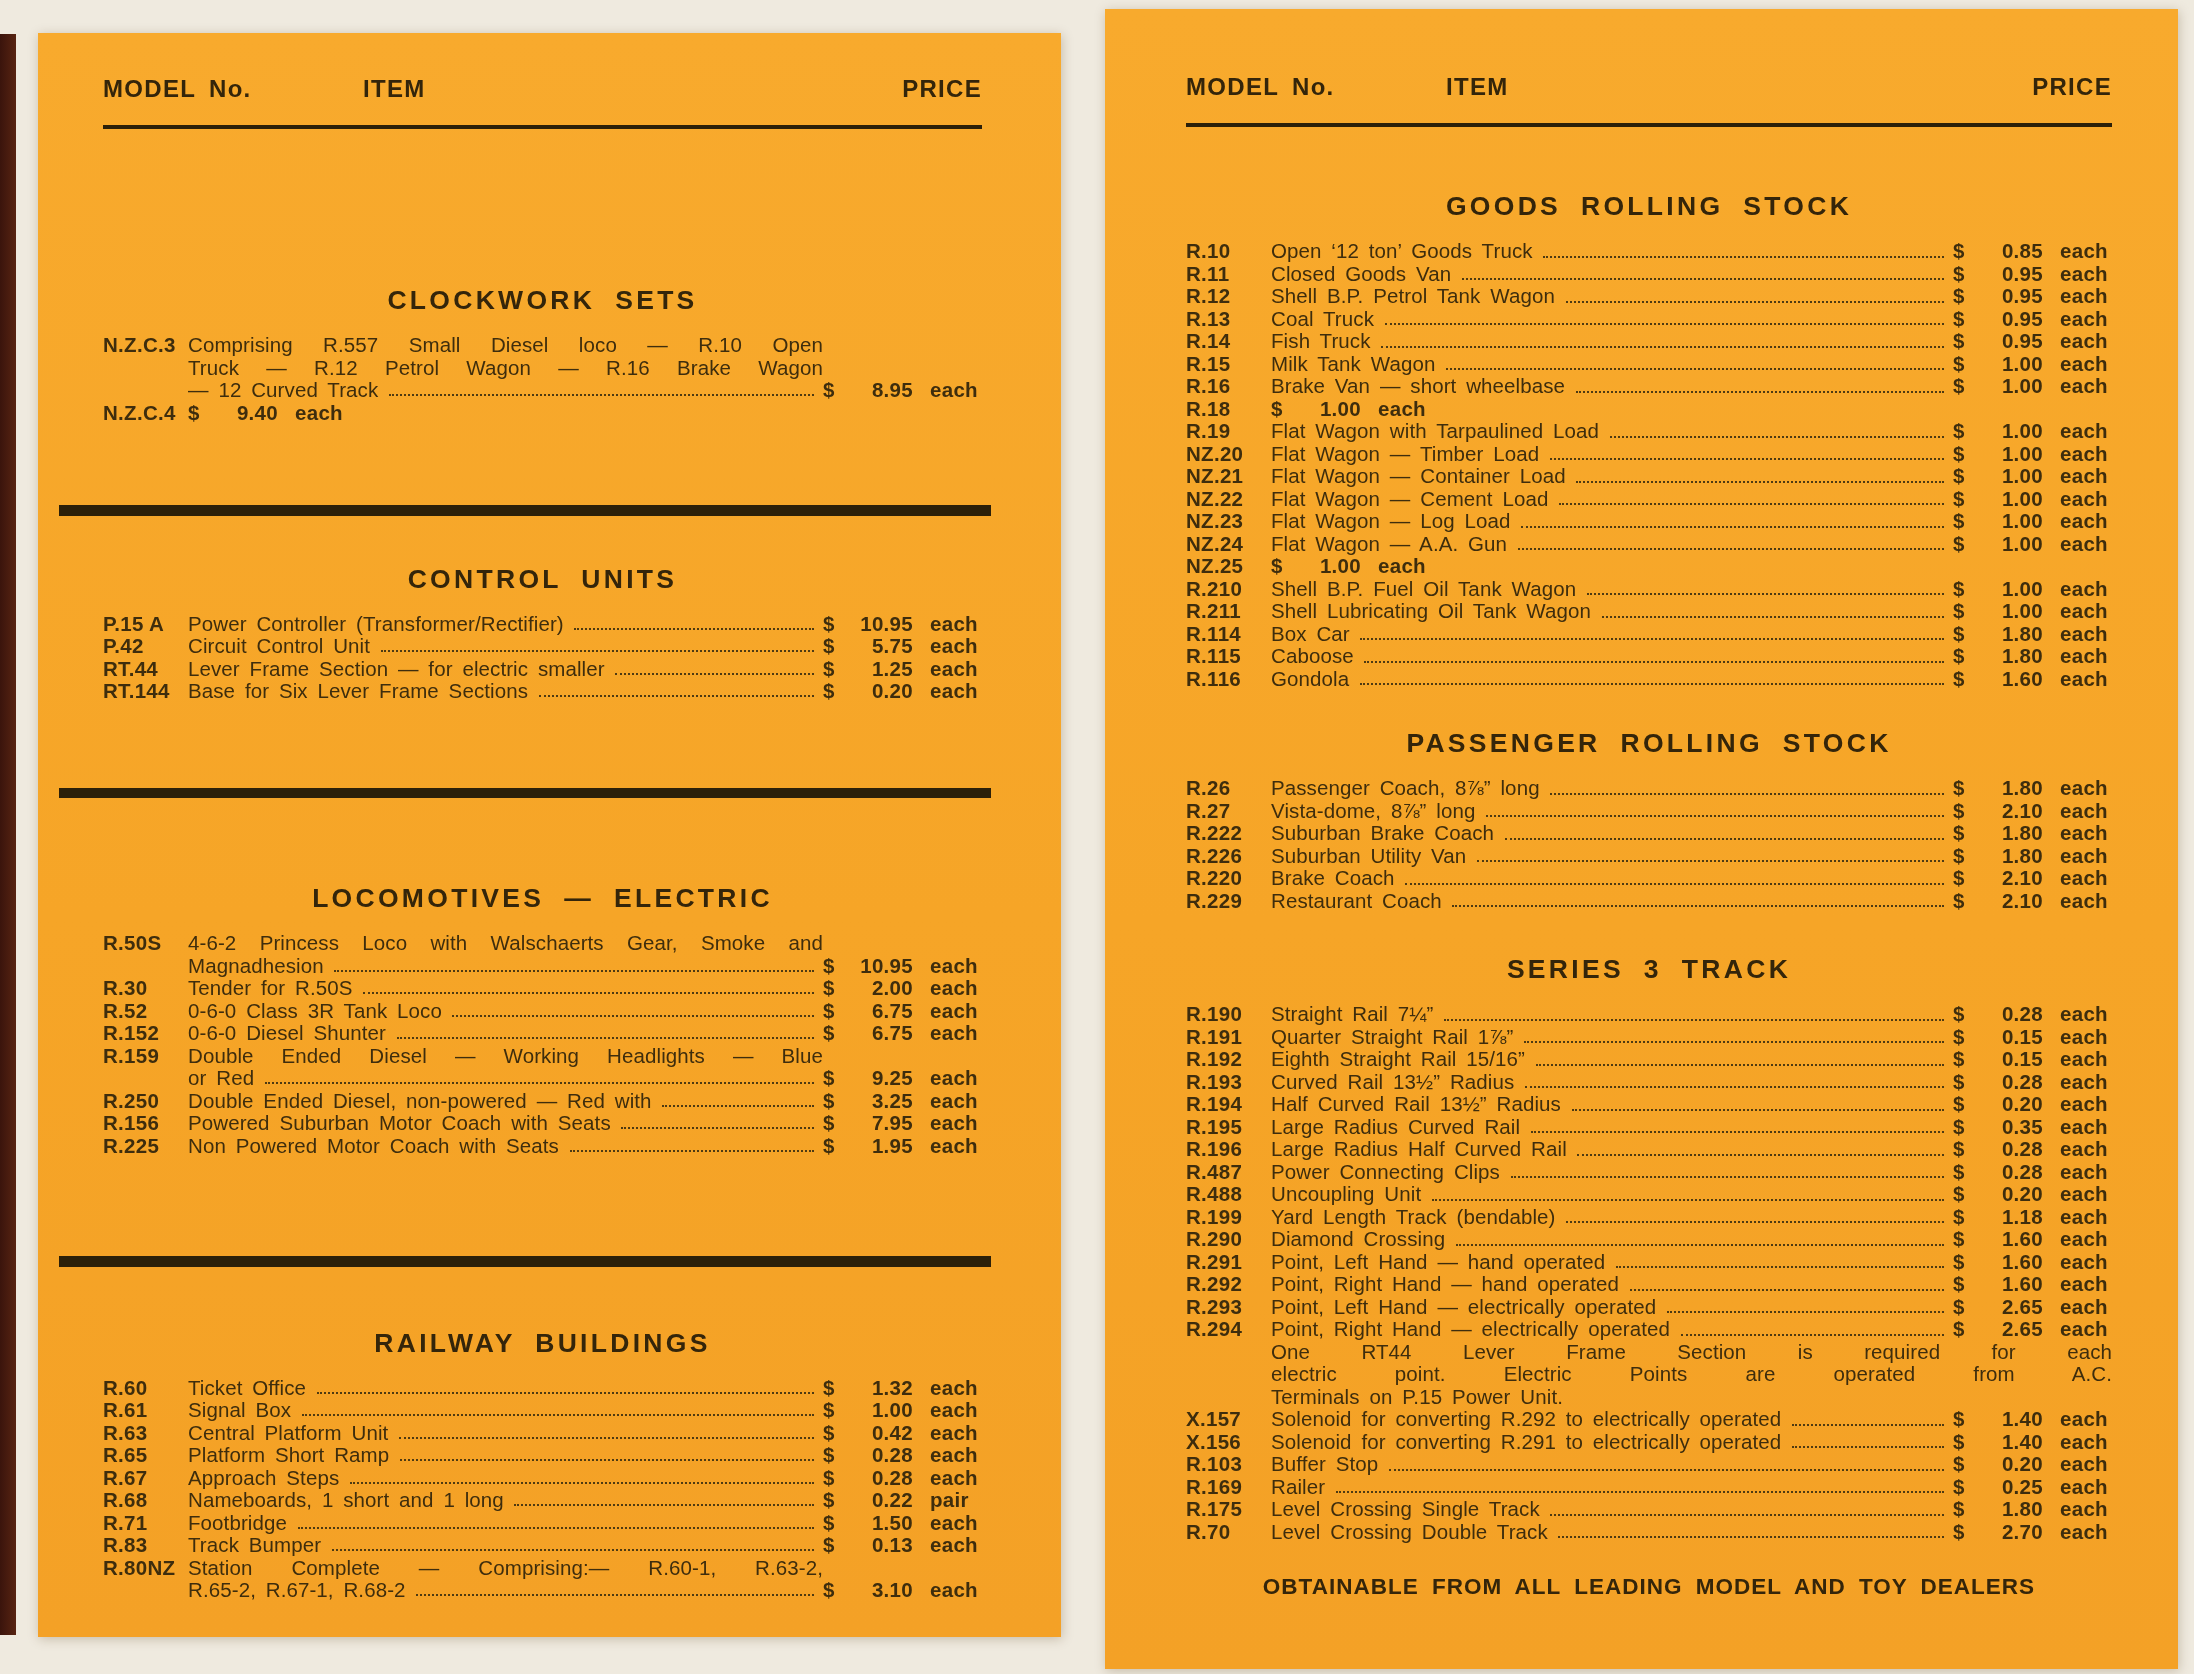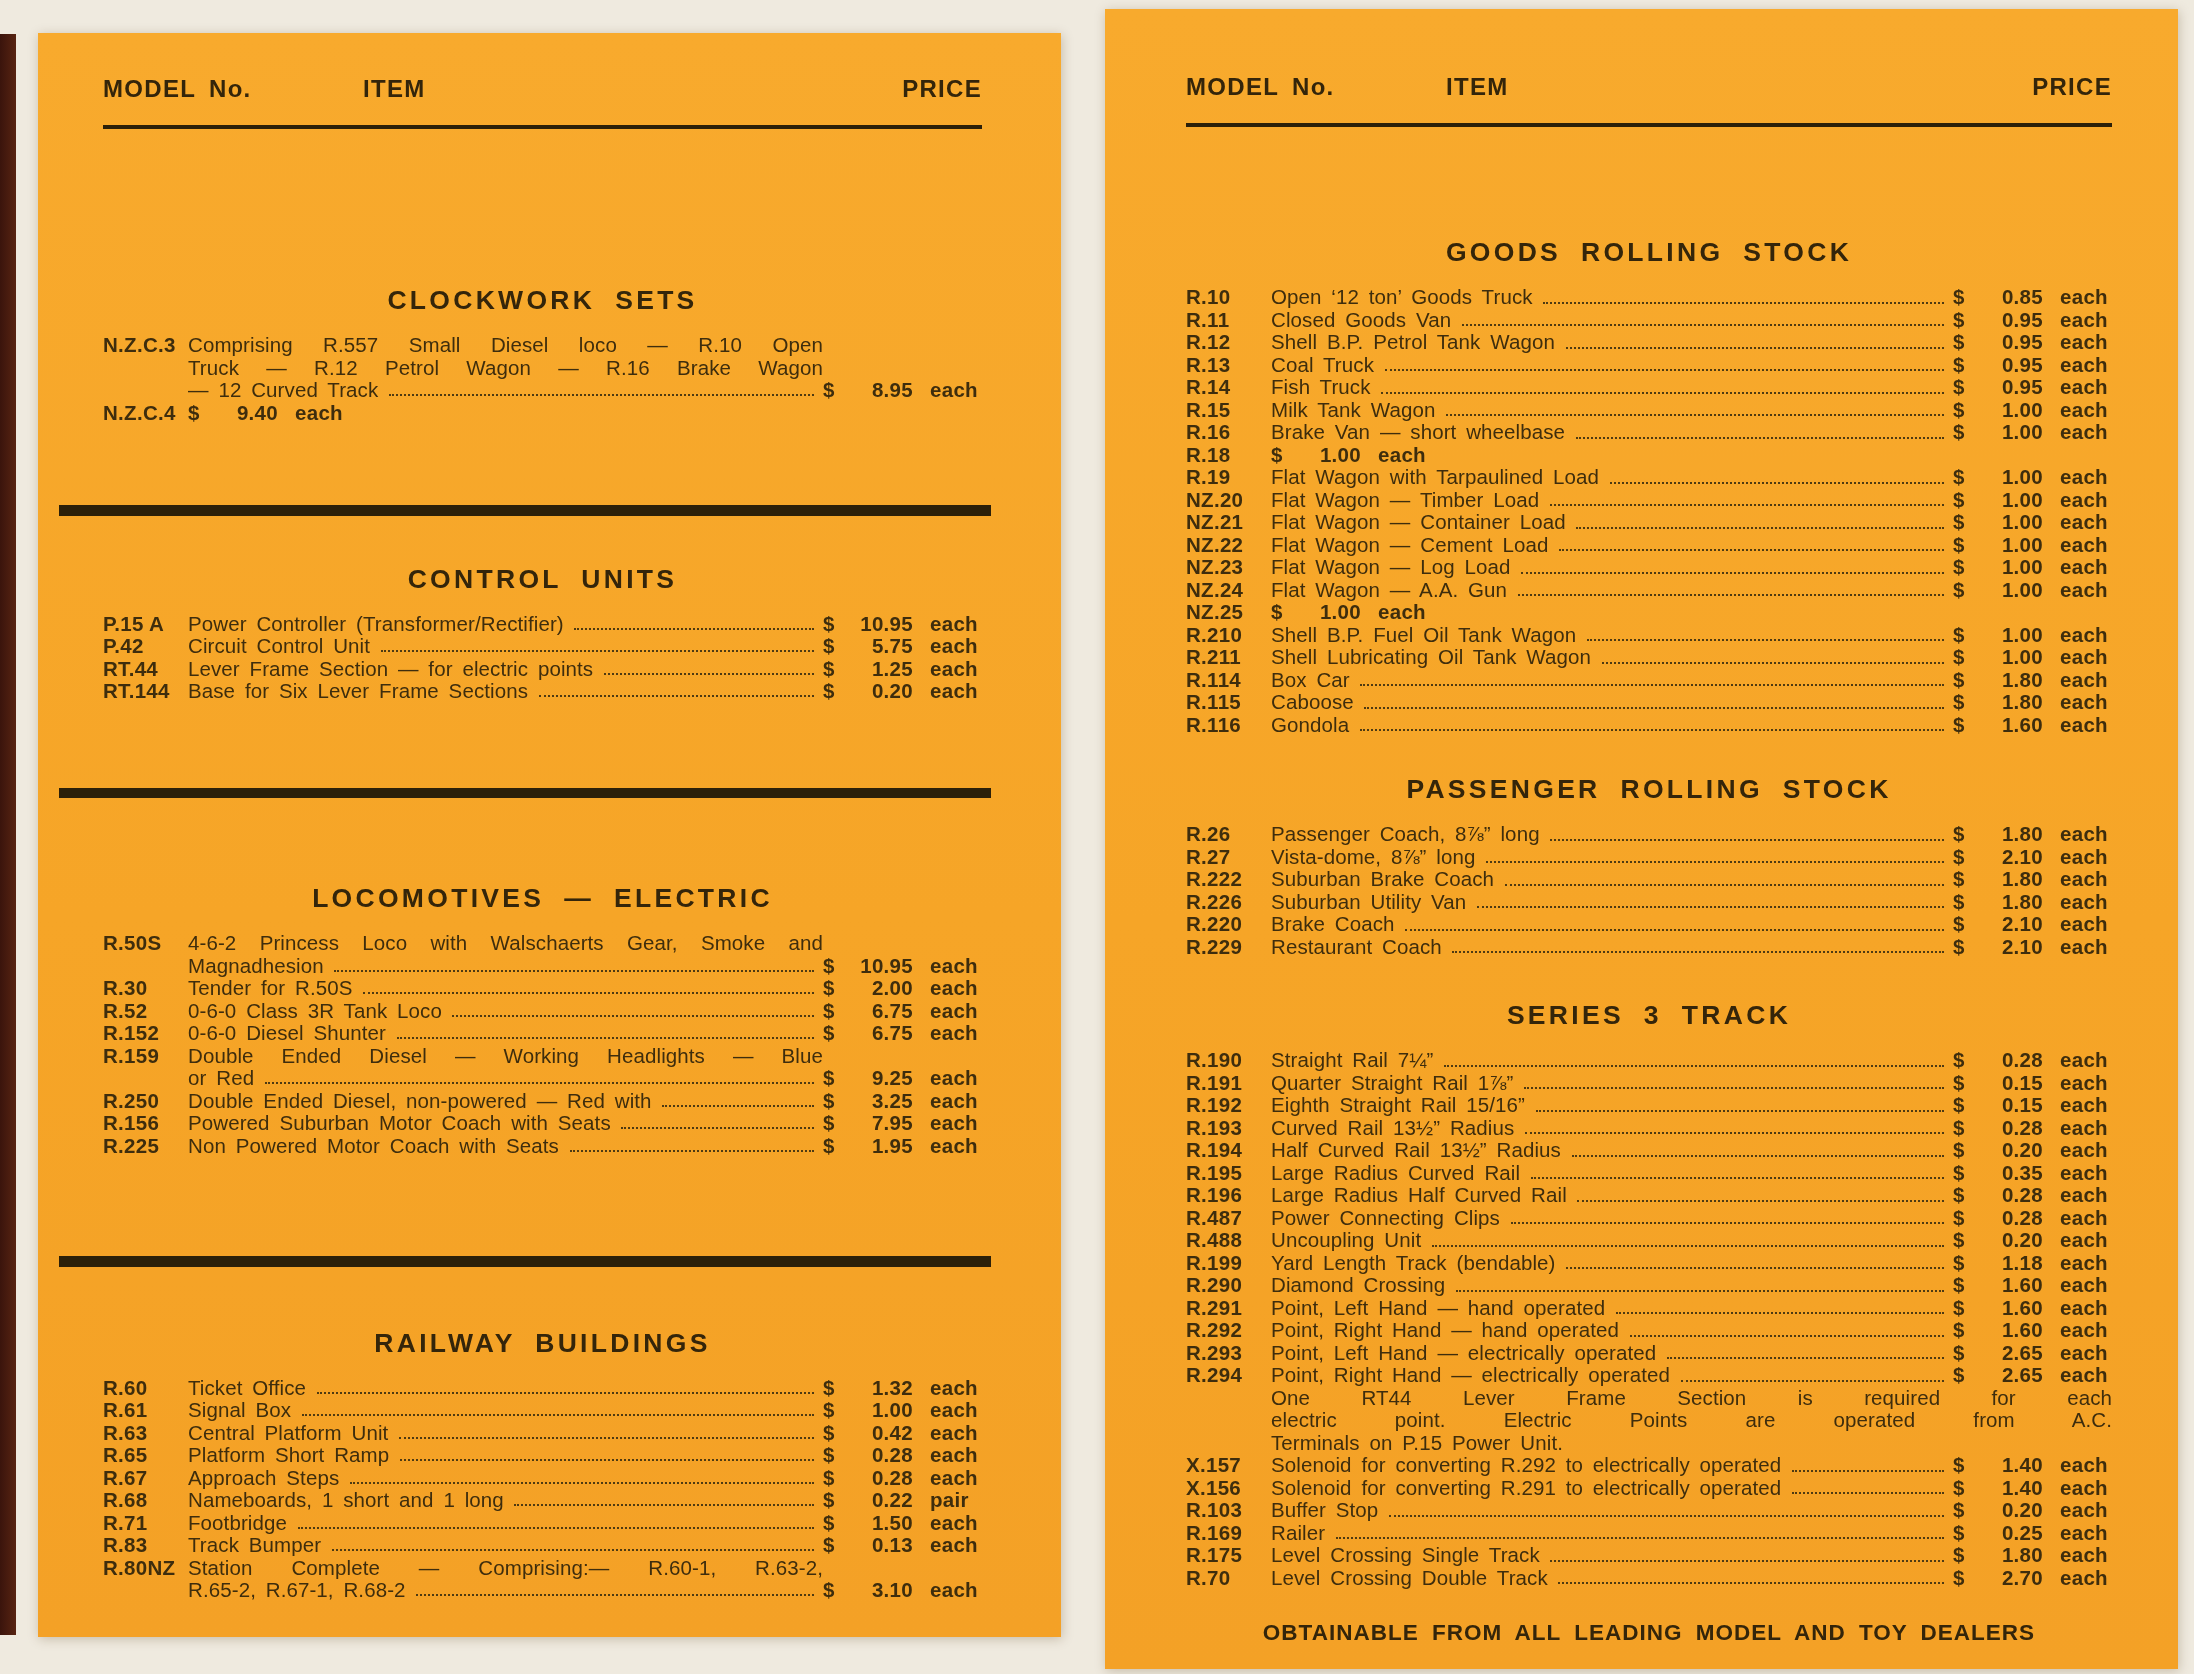--- a/index.html
+++ b/index.html
@@ -67,21 +67,21 @@
     margin-left: -44px;
     margin-right: -9.3px;
   }
   .page-left  .sections > :nth-child(1) { margin-top: 156px; }
   .page-left  .sections > :nth-child(2) { margin-top: 81px; }
   .page-left  .sections > :nth-child(3) { margin-top: 48px;  }
   .page-left  .sections > :nth-child(4) { margin-top: 85px; }
   .page-left  .sections > :nth-child(5) { margin-top: 85px; }
   .page-left  .sections > :nth-child(6) { margin-top: 99px; }
   .page-left  .sections > :nth-child(7) { margin-top: 61px;  }
-  .page-right .sections > :nth-child(1) { margin-top: 110px; }
+  .page-right .sections > :nth-child(1) { margin-top: 64px; }
   .page-right .sections > :nth-child(2) { margin-top: 38px;  }
   .page-right .sections > :nth-child(3) { margin-top: 42px;  }
   
   .row {
     display: flex;
     align-items: stretch;
     font-size: 20.5px;
     line-height: 22.5px;
   }
   .model {
@@ -199,21 +199,21 @@
           <div class="price">
             <span class="cur">$</span>
             <span class="amt">5.75</span>
             <span class="unit">each</span>
           </div>
         </div>
         <div class="row">
           <div class="model">RT.44</div>
           <div class="item">
             <div class="line">
-              <span class="t">Lever Frame Section — for electric points</span>
+              <span class="t">Lever Frame Section — for electric smaller</span>
               <span class="leader"></span>
             </div>
           </div>
           <div class="price">
             <span class="cur">$</span>
             <span class="amt">1.25</span>
             <span class="unit">each</span>
           </div>
         </div>
         <div class="row">

